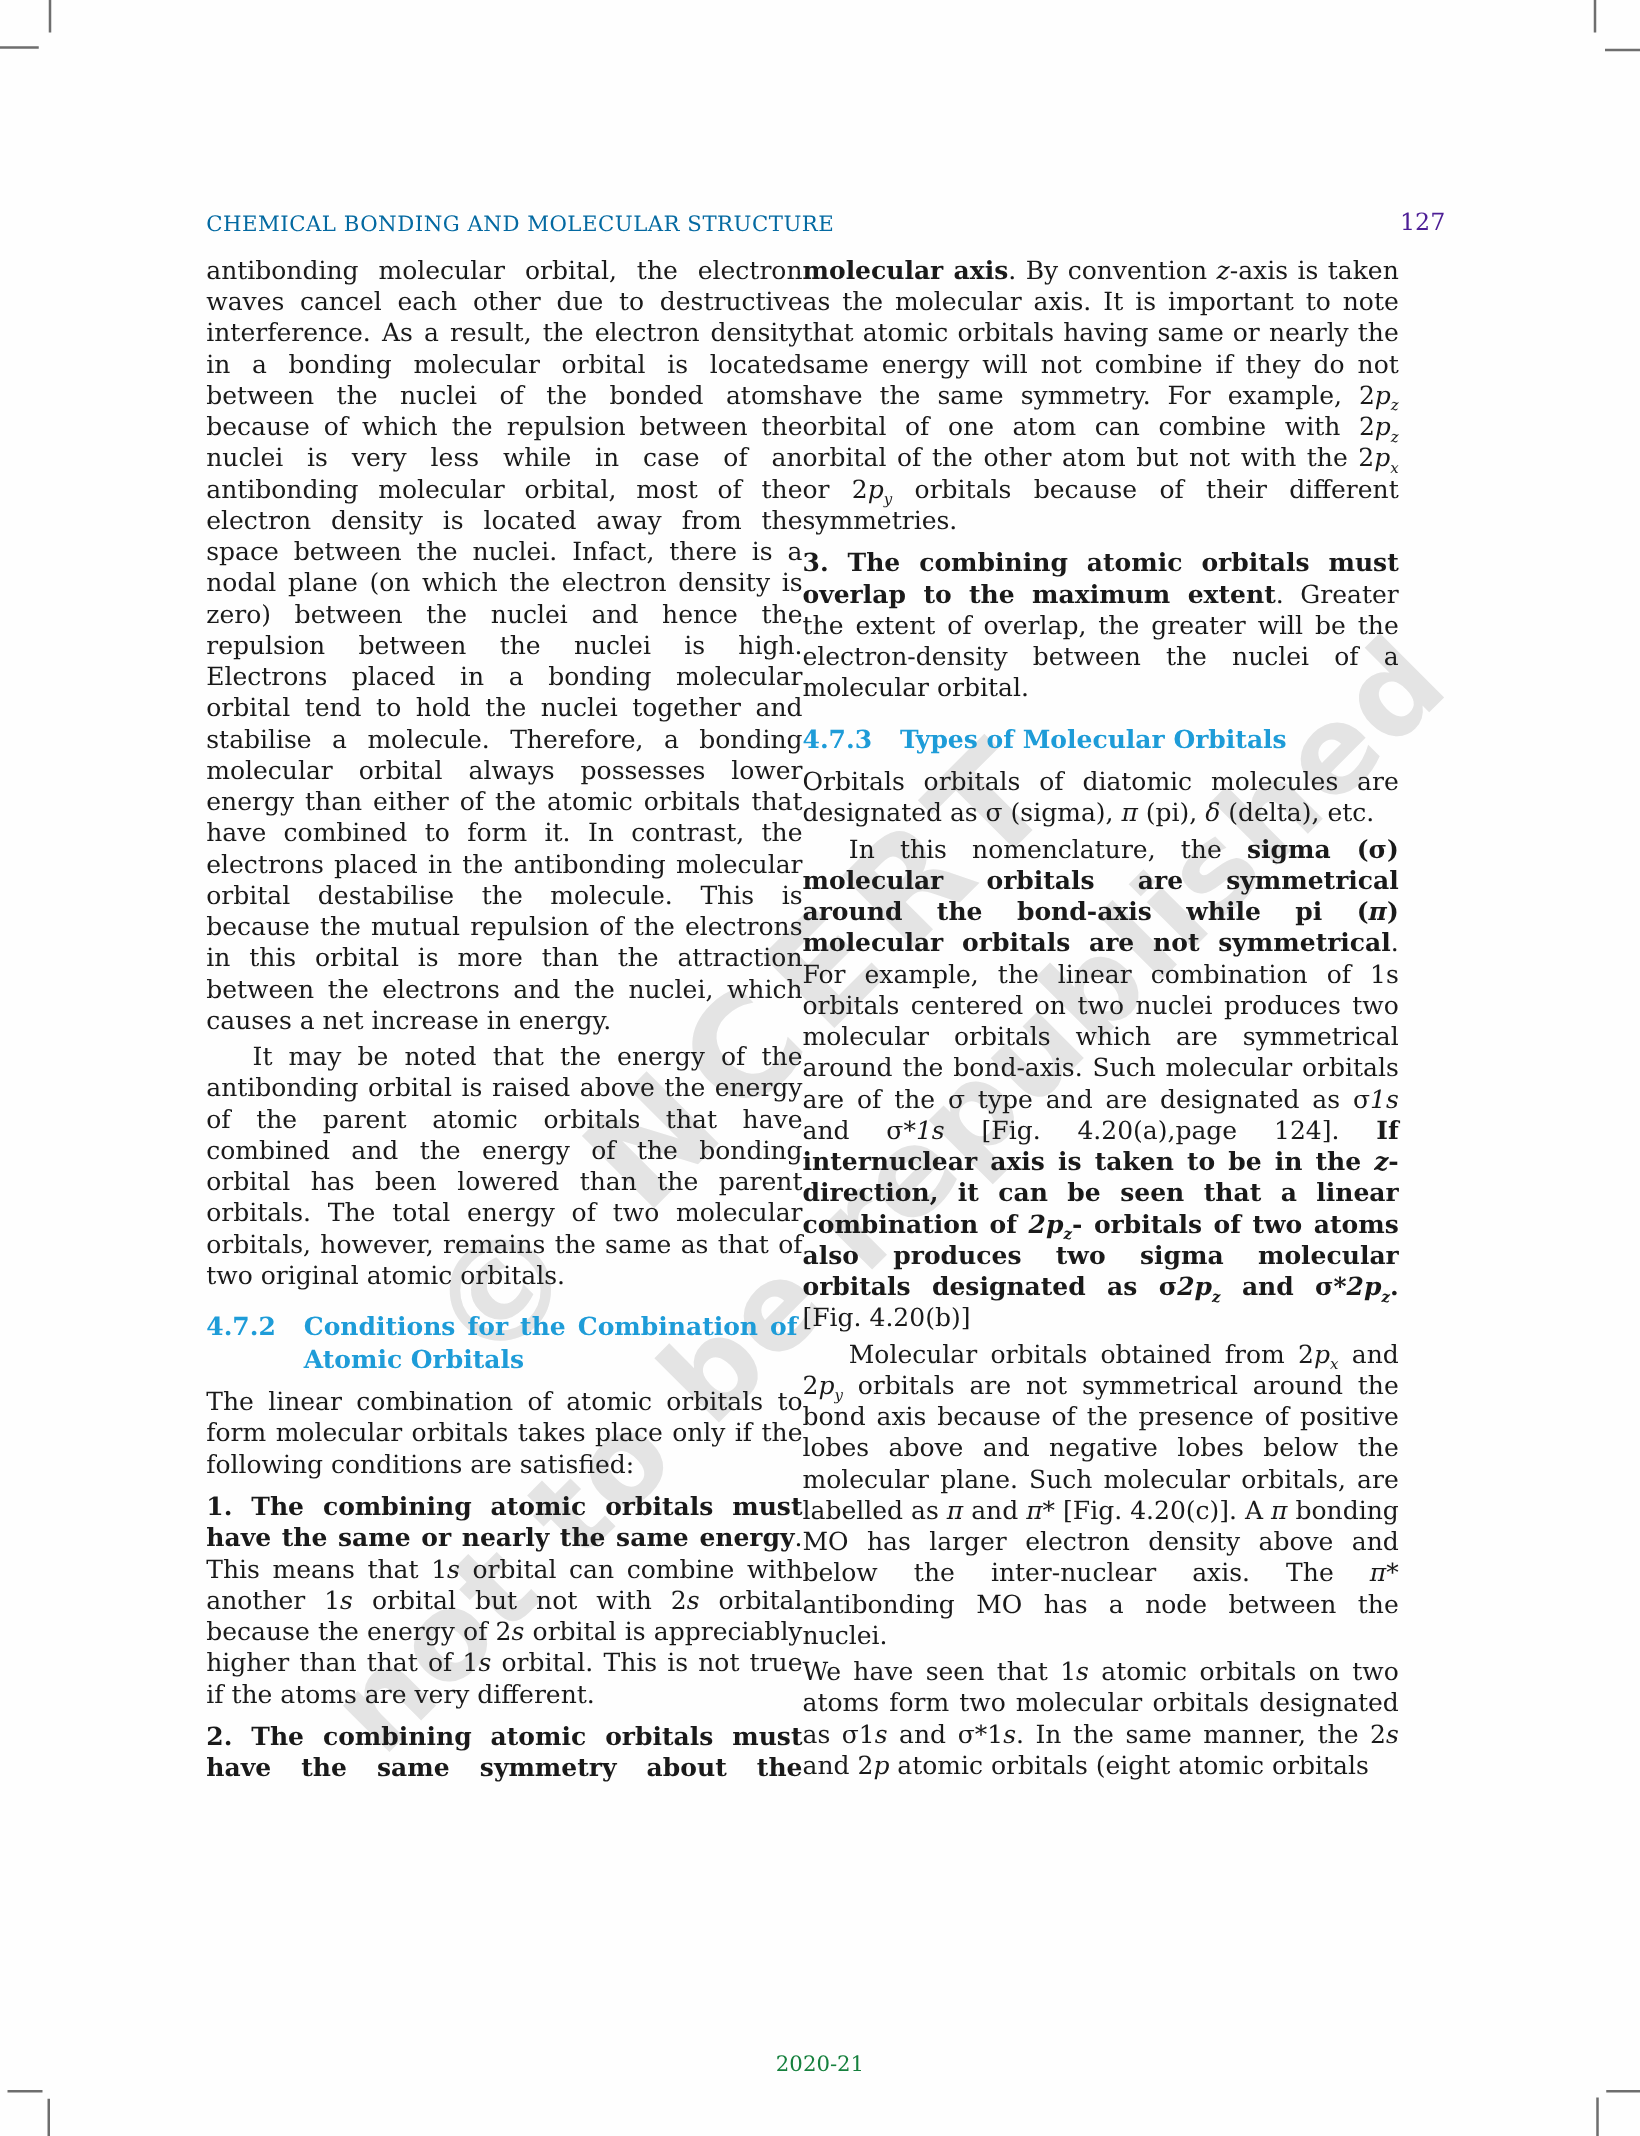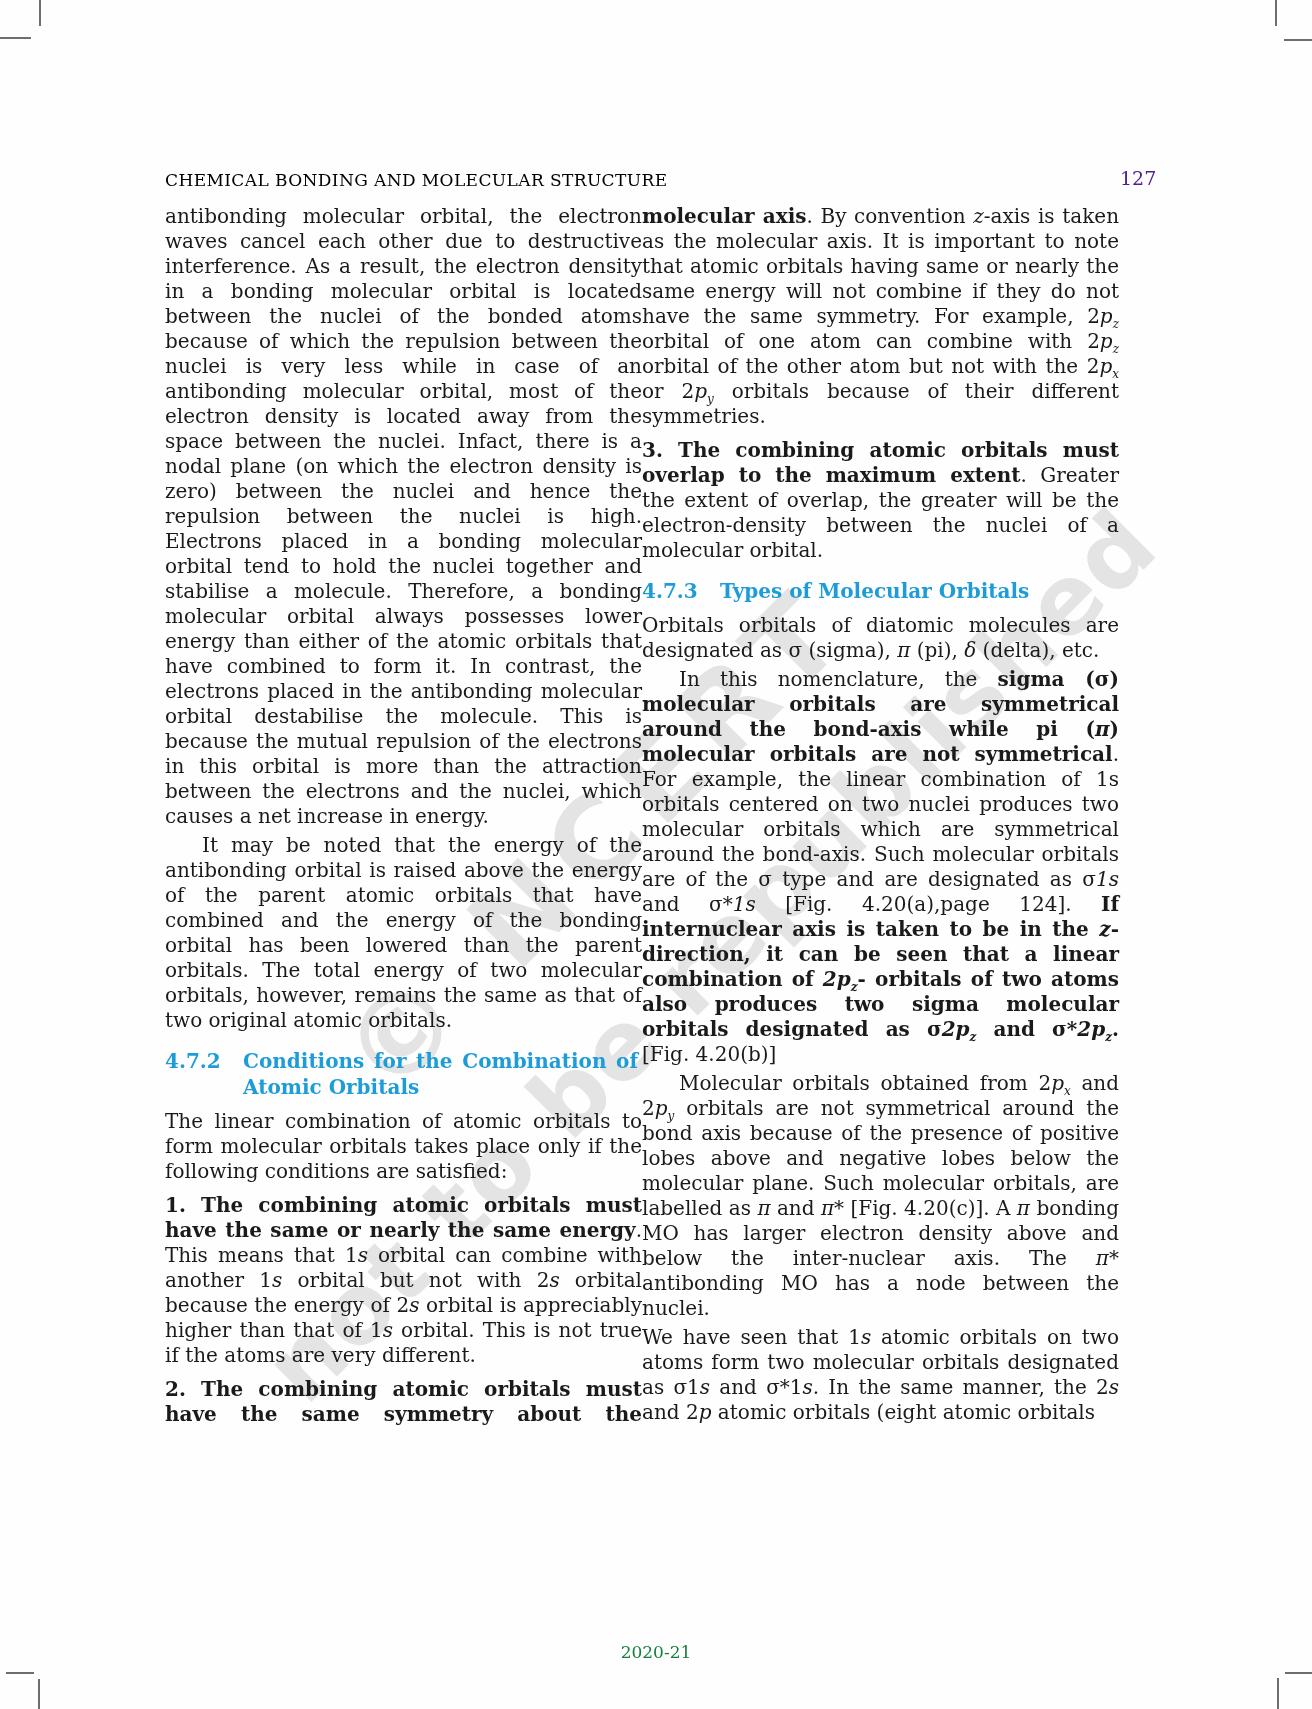--- a/index.html
+++ b/index.html
@@ -1,18 +1,18 @@
 <!DOCTYPE html>
 <html><head>
 <meta charset="utf-8">
 <style>
   html,body{margin:0;padding:0;background:#ffffff;}
   .page{position:relative;width:1312px;height:1709px;background:#fefefe;overflow:hidden;
         font-family:"DejaVu Serif",serif;color:#1a1a1a;}
-  .running-head{position:absolute;left:165px;top:170px;font-size:17px;letter-spacing:.4px;color:#000000;}
+  .running-head{position:absolute;left:165px;top:170px;font-size:17px;letter-spacing:.4px;color:#0369a1;}
   .page-num{position:absolute;left:1120px;top:167px;font-size:19px;color:#4c1d95;}
   .columns{position:absolute;left:165px;top:204px;width:994px;display:flex;z-index:2;}
   .col{flex:0 0 477px;width:477px;}
   .para{font-size:20px;line-height:25px;text-align:justify;margin:0 0 4px 0;}
   .para.indent{text-indent:37px;}
   .para.condition{margin-top:9px;}
   .para.justify-last{text-align-last:justify;}
   .heading{display:flex;margin:15px 4px 9px 0;color:#1e9cd8;font-weight:bold;font-size:20px;line-height:26px;}
   .hnum{flex:0 0 78px;}
   .htitle{flex:1;text-align:justify;}

